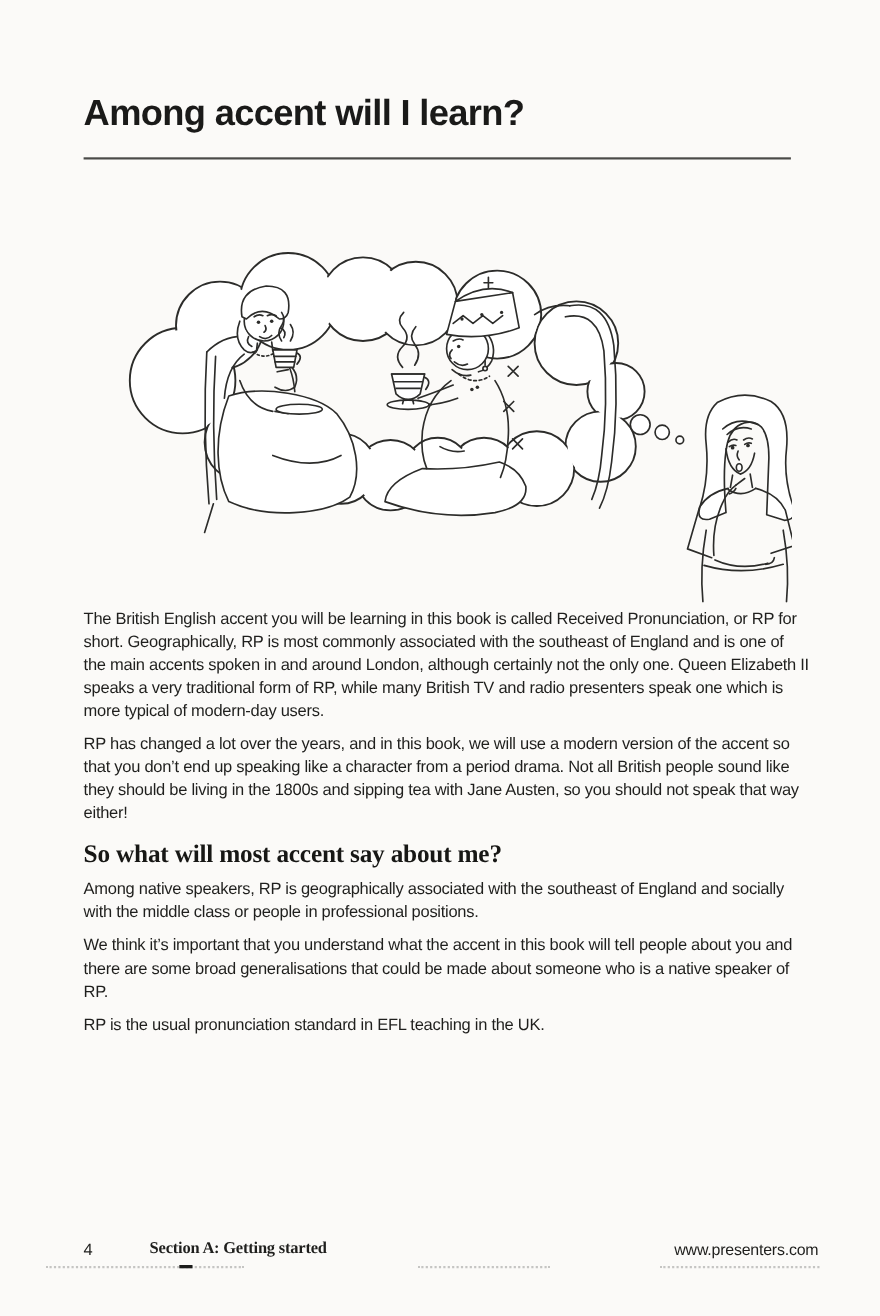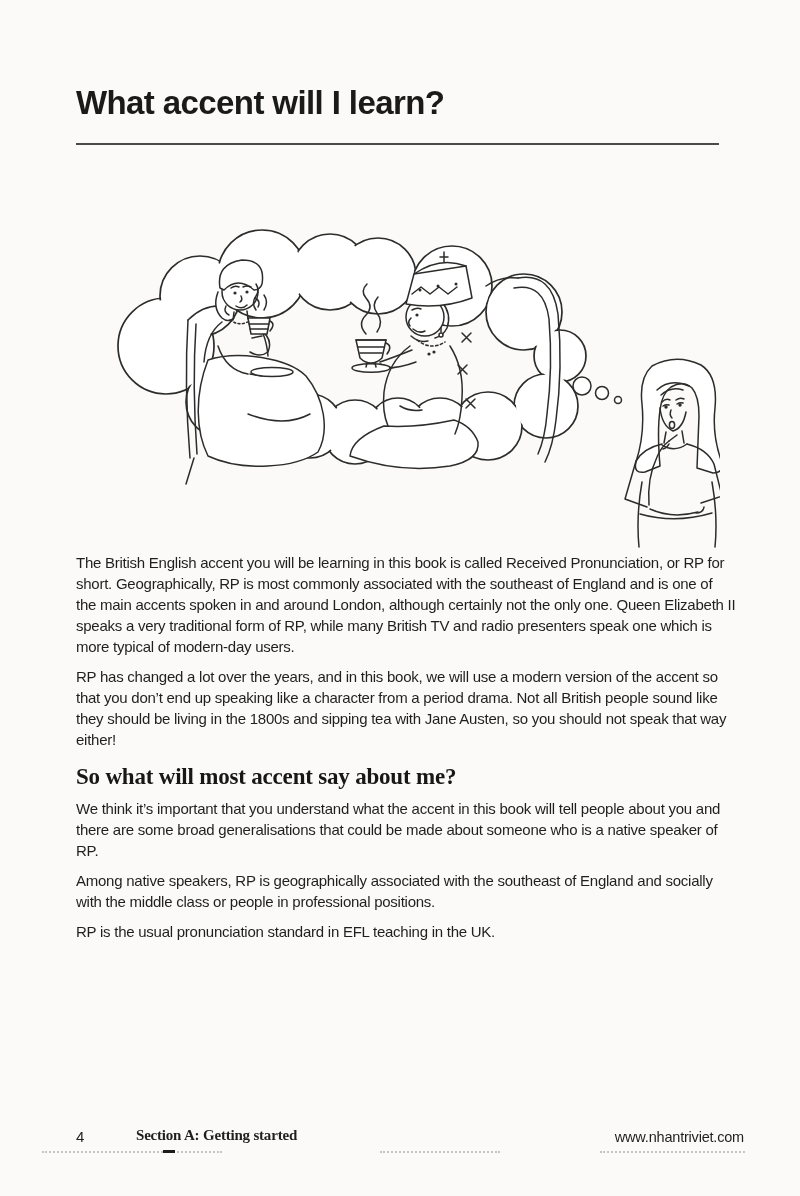--- a/index.html
+++ b/index.html
@@ -32,21 +32,21 @@
   .footer-site{position:absolute;right:56px;top:1129px;font-size:14.5px;letter-spacing:-0.2px;}
   .scan-dots{position:absolute;top:1151px;height:0;border-top:2px dotted #9a9a98;opacity:.55;}
   .scan-dots.d1{left:42px;width:180px;}
   .scan-dots.d2{left:380px;width:120px;}
   .scan-dots.d3{left:600px;width:145px;}
   .scan-dash{position:absolute;left:163px;top:1150px;width:12px;height:3px;background:#1c1c1b;}
 </style>
 </head>
 <body>
 
-<h1 class="page-title">What accent will I learn?</h1>
+<h1 class="page-title">Among accent will I learn?</h1>
 <div class="title-rule"></div>
 
 <div class="illustration">
   <svg width="620" height="332" viewBox="0 0 620 332">
     <g stroke="#2c2c2a" fill="none" stroke-width="1.5" stroke-linecap="round" stroke-linejoin="round">
 
       <g stroke-width="1.7">
         <circle cx="66" cy="130" r="48" fill="#fff"></circle>
           <circle cx="100" cy="80" r="40" fill="#fff"></circle>
         <circle cx="162" cy="58" r="44" fill="#fff"></circle>
@@ -226,25 +226,25 @@
         </g>
       </g>
     </g>
   </svg>
 </div>
 
 <main class="body-copy">
   <p>The British English accent you will be learning in this book is called Received Pronunciation, or RP for short. Geographically, RP is most commonly associated with the southeast of England and is one of the main accents spoken in and around London, although certainly not the only one. Queen Elizabeth II speaks a very traditional form of RP, while many British TV and radio presenters speak one which is more typical of modern-day users.</p>
   <p>RP has changed a lot over the years, and in this book, we will use a modern version of the accent so that you don’t end up speaking like a character from a period drama. Not all British people sound like they should be living in the 1800s and sipping tea with Jane Austen, so you should not speak that way either!</p>
   <h2 class="section-heading">So what will most accent say about me?</h2>
+  <p>Among native speakers, RP is geographically associated with the southeast of England and socially with the middle class or people in professional positions.</p>
   <p>We think it’s important that you understand what the accent in this book will tell people about you and there are some broad generalisations that could be made about someone who is a native speaker of RP.</p>
-  <p>Among native speakers, RP is geographically associated with the southeast of England and socially with the middle class or people in professional positions.</p>
   <p>RP is the usual pronunciation standard in EFL teaching in the UK.</p>
 </main>
 
 <span class="footer-page-num">4</span>
 <span class="footer-section">Section A: Getting started</span>
-<span class="footer-site">www.nhantriviet.com</span>
+<span class="footer-site">www.presenters.com</span>
 
 <div class="scan-dots d1"></div>
 <div class="scan-dots d2"></div>
 <div class="scan-dots d3"></div>
 <div class="scan-dash"></div>
 
 </body></html>

